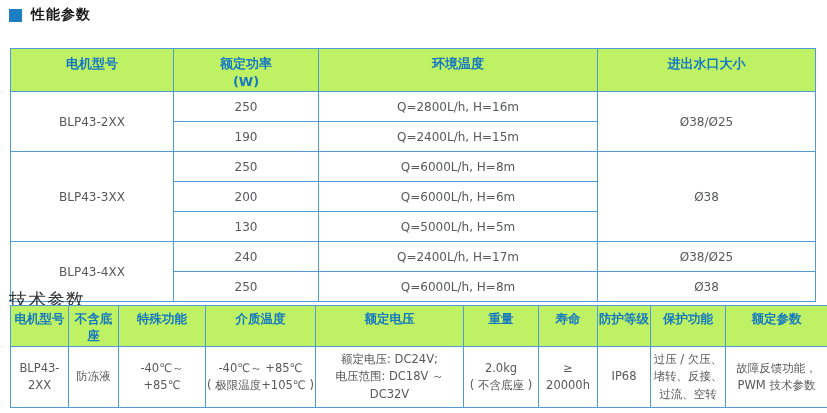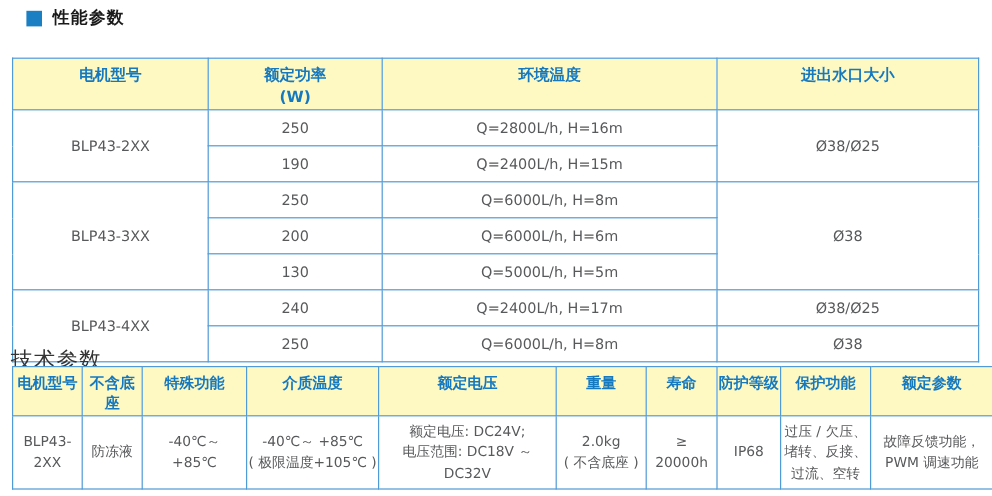--- a/index.html
+++ b/index.html
@@ -2,29 +2,29 @@
 <html><head>
 <meta charset="utf-8">
 <style>
   html,body{margin:0;padding:0;}
   body{
     width:827px;height:413px;position:relative;background:#ffffff;
     font-family:"DejaVu Sans","Liberation Sans",sans-serif;
     color:#58595b;overflow:hidden;
   }
   
-  .sec-title{position:absolute;left:22px;top:6px;display:flex;align-items:center;gap:9px;font-family:Liberation Serif, serif;}
+  .sec-title{position:absolute;left:9px;top:6px;display:flex;align-items:center;gap:9px;font-family:Liberation Serif, serif;}
   .sec-title .sq{width:13px;height:13px;background:#1b7fc4;flex:0 0 auto;}
   .sec-title .txt{font-size:14px;font-weight:bold;color:#1a1a1a;letter-spacing:1px;}
   .sub-title{position:absolute;left:9px;top:288px;font-size:18px;color:#333333;letter-spacing:1px;}
   
   table{border-collapse:collapse;table-layout:fixed;position:absolute;background:#ffffff;}
   th,td{border:1px solid #4f9bd5;text-align:center;overflow:hidden;}
   th{
-    background:#fef9c3;color:#1679c0;font-weight:bold;
+    background:#bef264;color:#1679c0;font-weight:bold;
     vertical-align:top;
   }
   td{color:#58595b;vertical-align:middle;white-space:pre-line;margin-top:23px;}
   
   .perf{left:10px;top:48px;width:805px;}
   .perf th{height:33px;font-size:13px;padding-top:6px;line-height:1.35;}
   .perf td{height:27px;font-size:12px;}
   
   .tech{left:10px;top:305px;width:817px;}
   .tech th{height:29px;font-size:12.5px;padding-top:5px;}
@@ -134,16 +134,16 @@
       <td>额定电压: DC24V;
 电压范围: DC18V ～ DC32V</td>
       <td>2.0kg
 ( 不含底座 )</td>
       <td>≥ 20000h</td>
       <td>IP68</td>
       <td>过压 / 欠压、
 堵转、反接、
 过流、空转</td>
       <td>故障反馈功能，
-PWM 调速功能</td>
+PWM 技术参数</td>
     </tr>
   </tbody>
 </table>
 
 </body></html>

